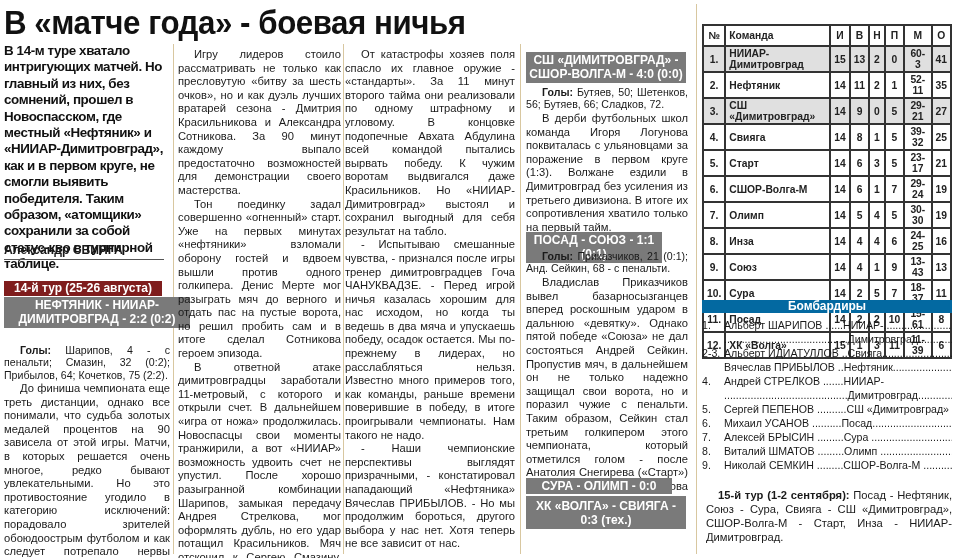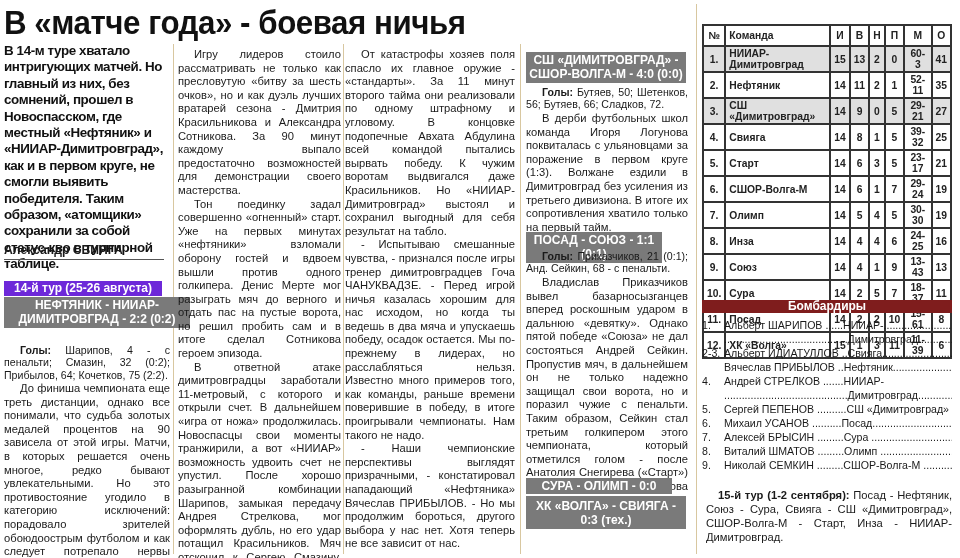--- a/index.html
+++ b/index.html
@@ -22,21 +22,21 @@
   .lead {
     left: 4px; top: 43px; width: 170px;
     font-size: 13.4px; line-height: 16.4px; font-weight: bold; color: #111;
     letter-spacing: -0.4px;
   }
   .author {
     left: 4px; top: 243px; width: 160px; font-weight: bold; font-size: 12.2px;
     border-bottom: 1px solid #555; padding-bottom: 2px;
   }
   .tour-head {
-    left: 4px; top: 281px; width: 158px; background: #6d28d9; color: #fff;
+    left: 4px; top: 281px; width: 158px; background: #7f1d1d; color: #fff;
     font-weight: bold; font-size: 12px; text-align: center; line-height: 15px;
   }
   .match-box {
     background: #7a7a7a; color: #fff; font-weight: bold; text-align: center;
     font-size: 12px; line-height: 14.4px; text-transform: none;
   }
   .goals { font-size: 10.6px; line-height: 12.4px; }
   .goals b { font-weight: bold; }
   .col2 { left: 178px; top: 48px; width: 163px; }
   .col3 { left: 345px; top: 48px; width: 170px; }
@@ -49,21 +49,21 @@
     left: 702px; top: 24px; width: 250px; border-collapse: collapse;
     font-size: 10.3px; font-weight: bold; color: #222;
   }
   table.standings td, table.standings th {
     border: 2px solid #333; padding: 1px 3px; height: 15px; text-align: center;
   }
   table.standings th { font-weight: bold; background: #fff; height: 17px; }
   table.standings td.team, table.standings th.team { text-align: left; }
   table.standings tr.shade td { background: #e0e0e0; }
   .scorers-title {
-    left: 702px; top: 300px; width: 250px; background: #7f1d1d; color: #fff;
+    left: 702px; top: 300px; width: 250px; background: #0369a1; color: #fff;
     font-weight: bold; font-size: 12px; line-height: 13px; text-align: center;
   }
   .scorers { left: 702px; top: 318px; width: 250px; font-size: 10.6px; line-height: 14px; }
   .scorer-row { display: flex; white-space: nowrap; overflow: hidden; }
   .scorer-row .rank { width: 22px; flex: none; }
   .scorer-row .fill { flex: 1; overflow: hidden; }
   .next-tour { left: 706px; top: 488px; width: 246px; font-size: 11.2px; line-height: 14px; text-align: justify; }
   .next-tour b { font-weight: bold; }
 </style>
 </head>

